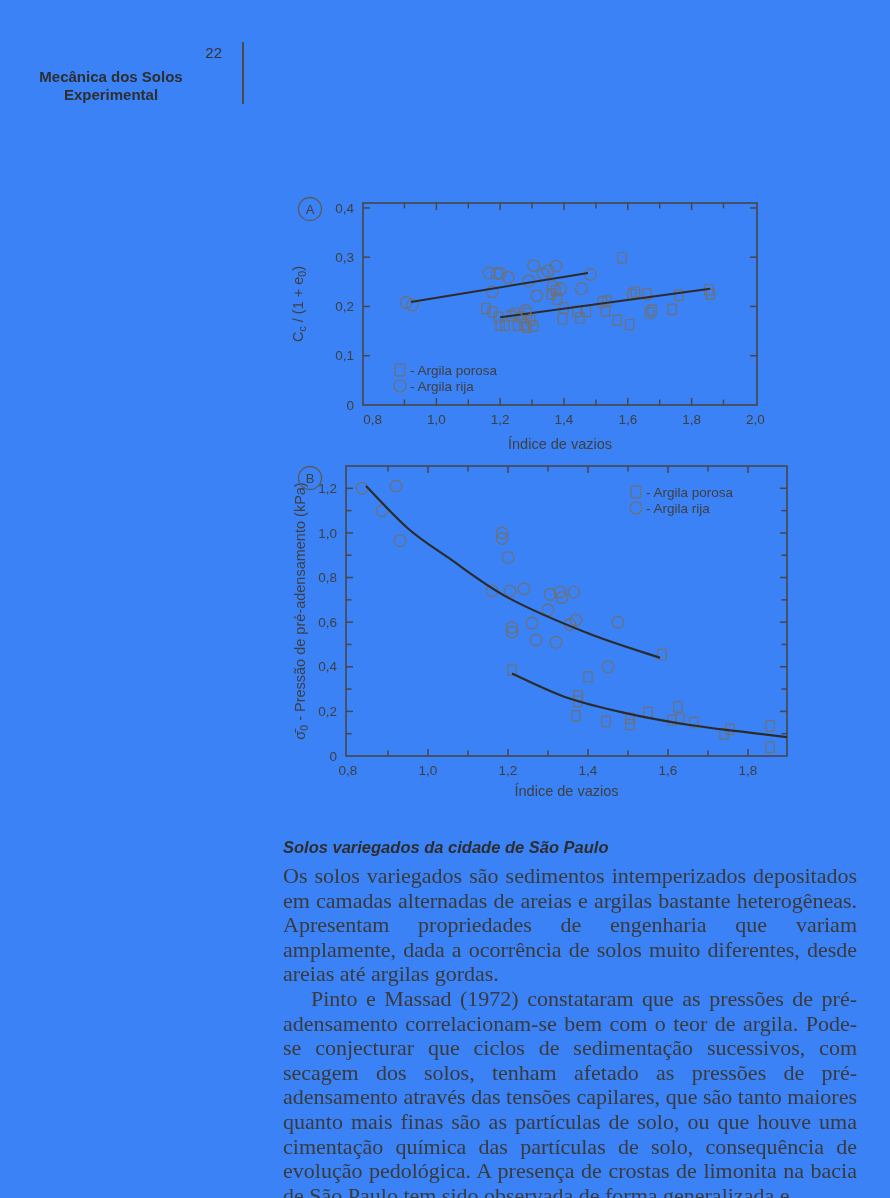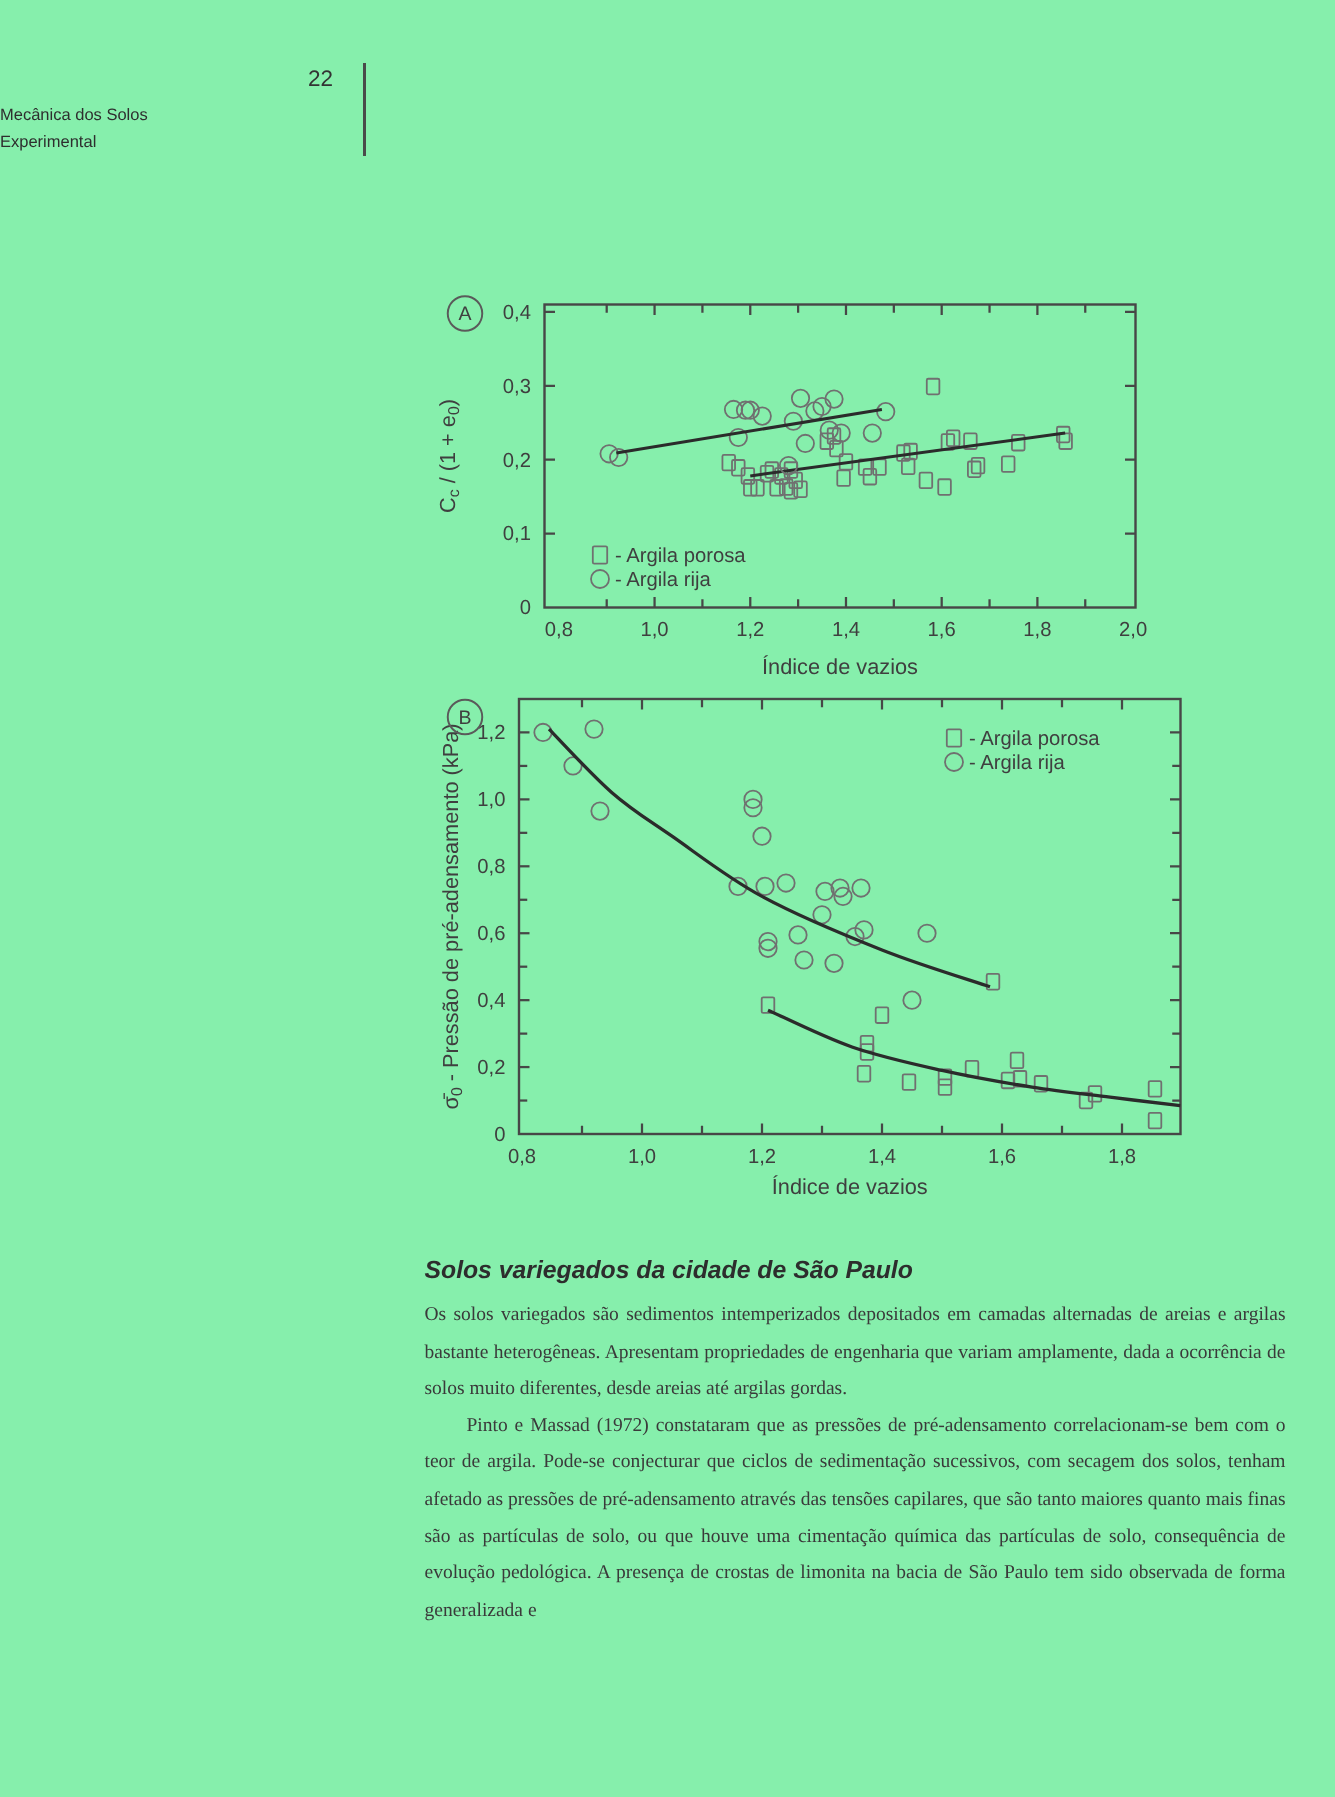--- a/index.html
+++ b/index.html
@@ -1,44 +1,44 @@
 <!DOCTYPE html>
 <html><head>
 <meta charset="utf-8">
 <style>
   html,body{margin:0;padding:0;background:#ffffff;}
-  .page{position:relative;width:890px;height:1198px;background:#86efac;overflow:hidden;
+  .page{position:relative;width:890px;height:1198px;background:#3b82f6;overflow:hidden;
         font-family:"Liberation Serif","DejaVu Serif",serif;color:#3a3a3a;}
   
   .pagenum{position:absolute;top:44px;left:0;width:222px;text-align:right;
            font-family:"Liberation Sans","DejaVu Sans",sans-serif;font-size:15px;color:#333;}
-  .booktitle{position:absolute;top:68px;left:0;width:222px;text-align:left;
-             font-family:"Liberation Sans","DejaVu Sans",sans-serif;font-weight:normal;
-             font-size:11px;line-height:18px;color:#2e2e2e;}
+  .booktitle{position:absolute;top:68px;left:0;width:222px;text-align:center;
+             font-family:"Liberation Sans","DejaVu Sans",sans-serif;font-weight:bold;
+             font-size:15px;line-height:18px;color:#2e2e2e;}
   .vrule{position:absolute;left:242px;top:42px;width:2px;height:62px;background:#4a4a4a;}
   
   .intro{position:absolute;left:268px;top:112px;width:574px;margin:0;
          font-size:16px;line-height:24.5px;text-align:justify;color:#3a3a3a;}
   
   svg.chart{position:absolute;}
   svg.chart text{font-family:"Liberation Sans","DejaVu Sans",sans-serif;fill:#3f3f3f;}
   svg.chart .tick{font-size:13.5px;}
   svg.chart .axtitle{font-size:14.5px;}
   svg.chart .legend{font-size:13.5px;}
   svg.chart .badge{font-size:13px;}
   
   .caption{position:absolute;left:70px;top:687px;width:178px;text-align:right;
            font-family:"Liberation Sans","DejaVu Sans",sans-serif;font-size:14px;
            line-height:22.5px;color:#2f2f2f;font-style:italic;}
   .caption b{font-style:italic;}
   
   .bodytext{position:absolute;left:283px;top:838px;width:574px;}
   .bodytext h3{margin:0 0 7px 0;font-family:"Liberation Sans","DejaVu Sans",sans-serif;
                font-style:italic;font-weight:bold;font-size:16.5px;color:#2d2d2d;}
-  .bodytext p{margin:0;font-size:13px;line-height:24.6px;text-align:justify;color:#3a3a3a;}
+  .bodytext p{margin:0;font-size:22px;line-height:24.6px;text-align:justify;color:#3a3a3a;}
   .bodytext p.indent{text-indent:28px;}
 </style>
 </head>
 <body>
 
 <div class="page">
 
   <div class="pagenum">22</div>
   <div class="booktitle">
     <div>Mecânica dos Solos</div>

